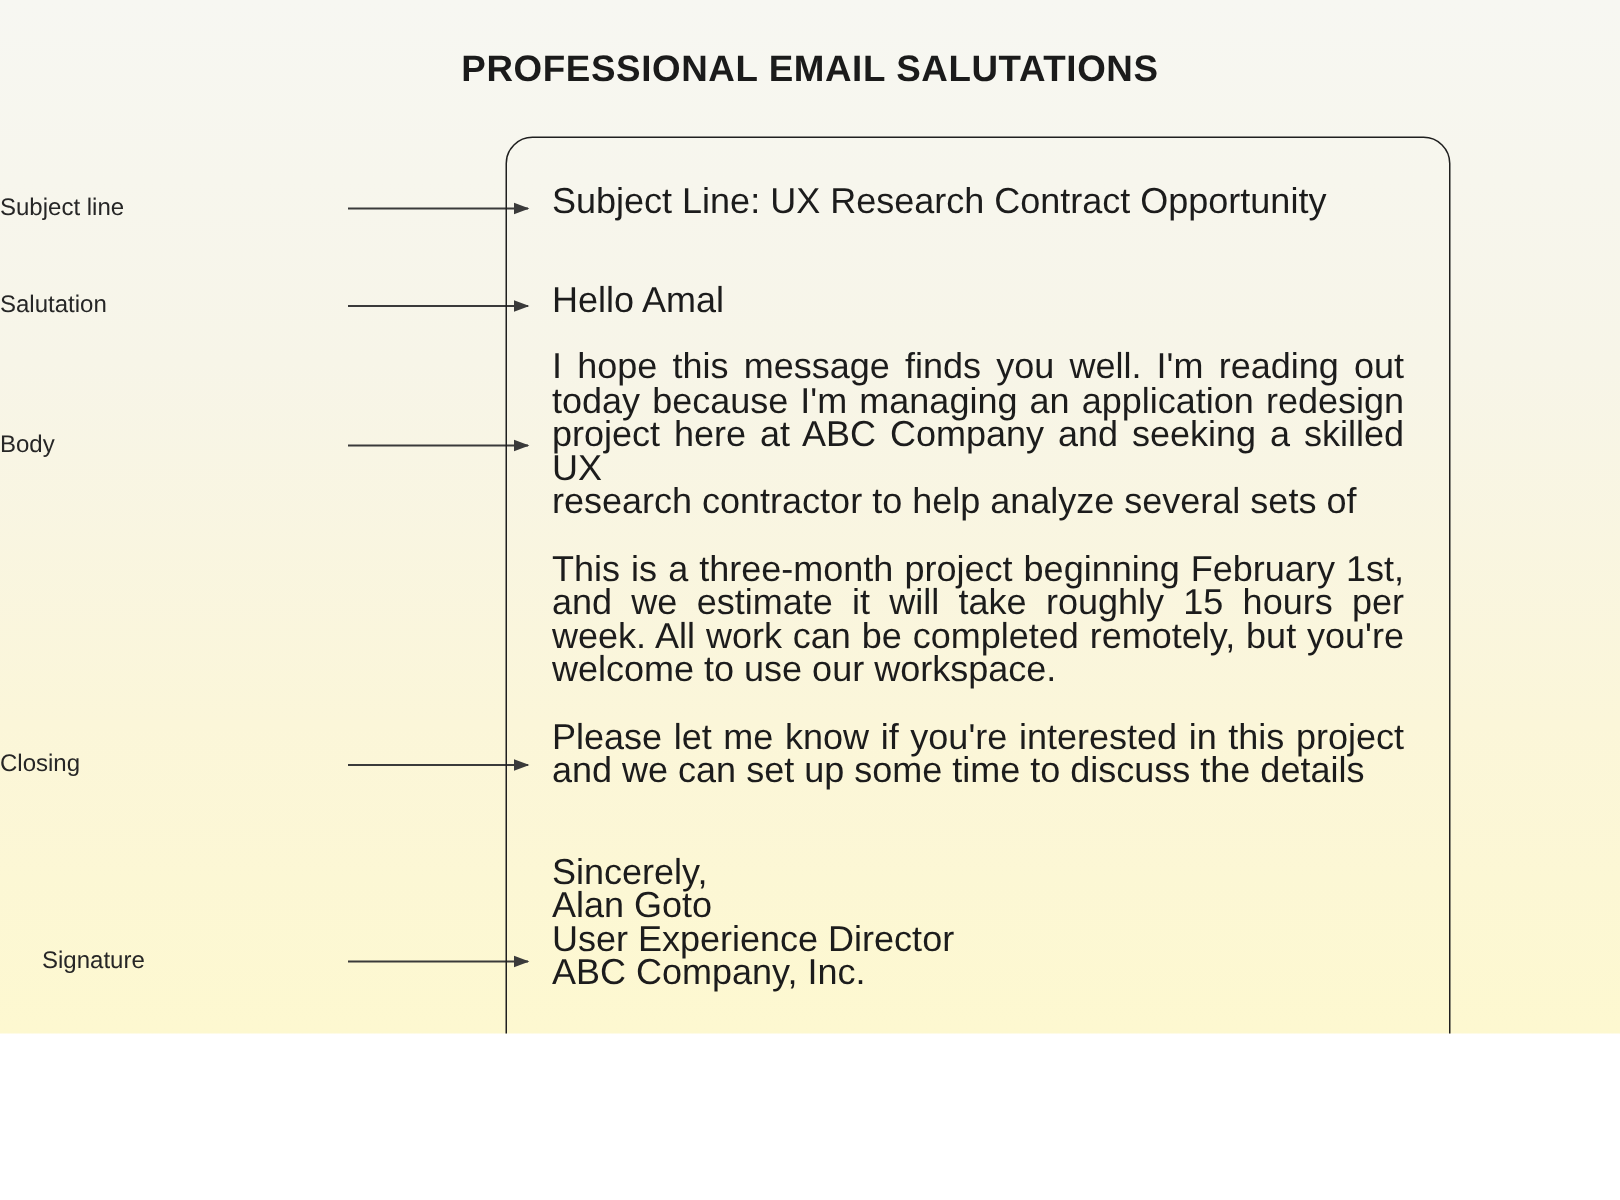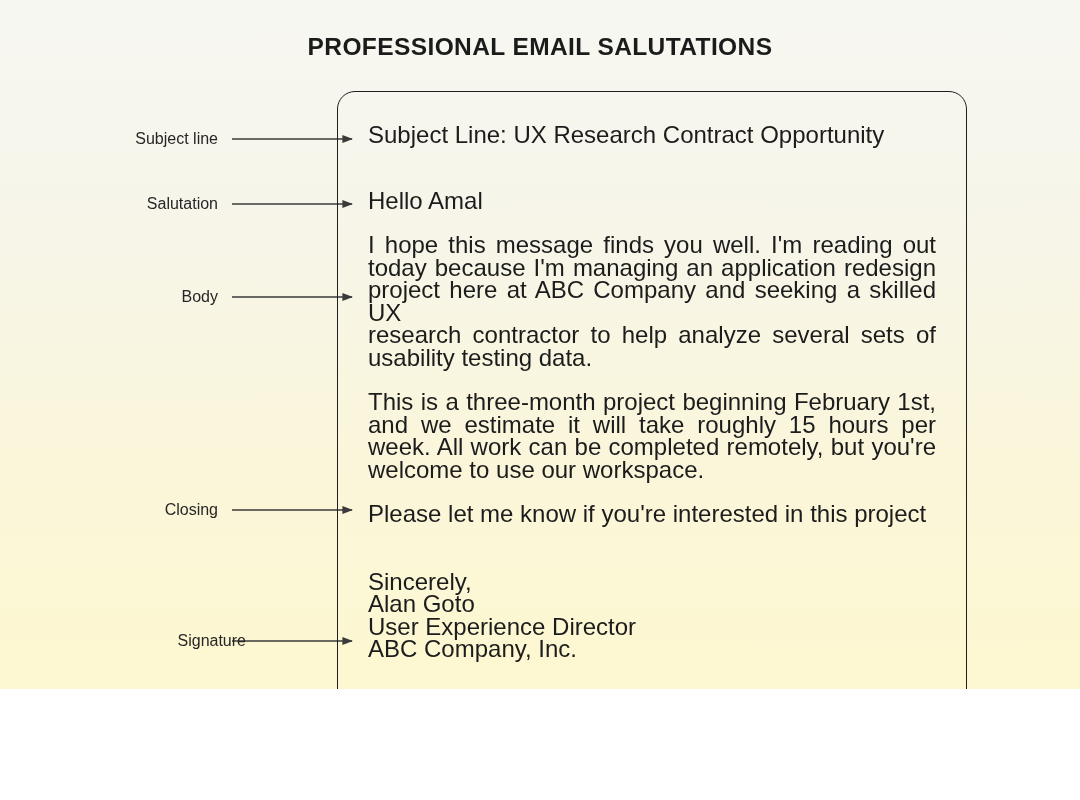--- a/index.html
+++ b/index.html
@@ -31,21 +31,21 @@
     position: absolute;
     top: 0; left: 0;
     pointer-events: none;
   }
   .callout-label {
     position: absolute;
     left: 0;
     width: 218px;
     height: 22px;
     line-height: 22px;
-    text-align: right;
+    text-align: left;
     font-size: 16px;
     color: #262626;
   }
   .lbl-subject   { top: 128px; }
   .lbl-salutation{ top: 193px; }
   .lbl-body      { top: 286px; }
   .lbl-closing   { top: 499px; }
   .lbl-signature { top: 630px; padding-left: 28px; }
   .email-box {
     position: absolute;
@@ -111,30 +111,30 @@
   <div class="callout-label lbl-signature">Signature</div>
 
   <div class="email-box">
     <div class="subject">Subject Line: UX Research Contract Opportunity</div>
     <div class="salutation">Hello Amal</div>
     <div class="para">
         <div class="jline">I hope this message finds you well. I'm reading out</div>
         <div class="jline">today because I'm managing an application redesign</div>
         <div class="jline">project here at ABC Company and seeking a skilled UX</div>
         <div class="jline">research contractor to help analyze several sets of</div>
-        <div class="jline">usability testing data.</div>
       </div>
     <div class="para">
         <div class="jline">This is a three-month project beginning February 1st,</div>
         <div class="jline">and we estimate it will take roughly 15 hours per</div>
         <div class="jline">week. All work can be completed remotely, but you're</div>
         <div class="jline">welcome to use our workspace.</div>
       </div>
     <div class="para closing">
         <div class="jline">Please let me know if you're interested in this project</div>
+        <div class="jline">and we can set up some time to discuss the details</div>
       </div>
     <div class="signature">
         <div class="jline">Sincerely,</div>
         <div class="jline">Alan Goto</div>
         <div class="jline">User Experience Director</div>
         <div class="jline">ABC Company, Inc.</div>
       </div>
   </div>
 
   <div class="footer">

